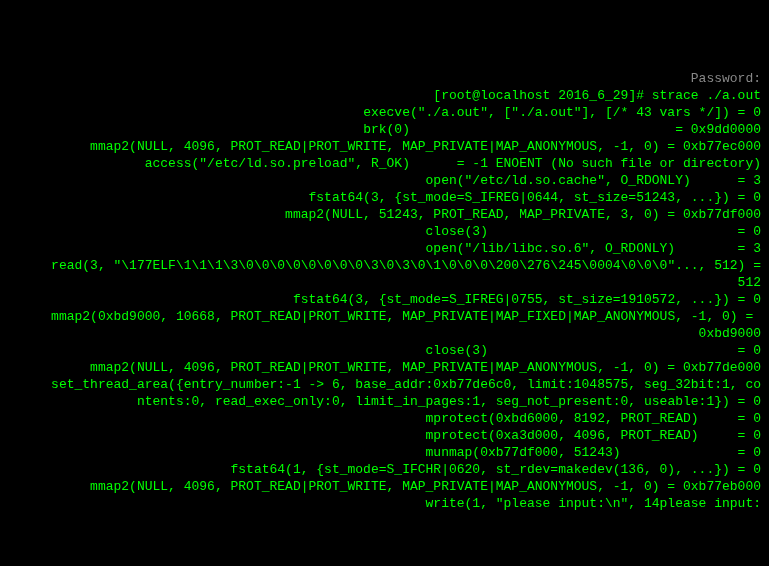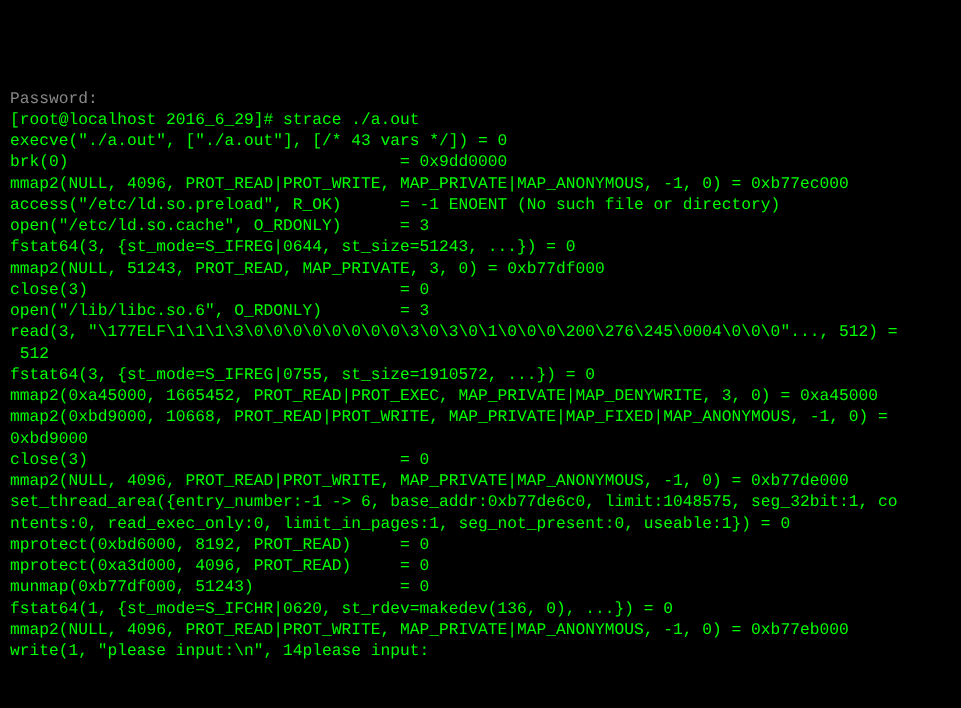--- a/index.html
+++ b/index.html
@@ -14,29 +14,30 @@
       font-size: 13px;
       line-height: 17px;
       padding: 2px 8px;
       white-space: pre;
       width: 769px;
       height: 566px;
       overflow: hidden;
     }
     .terminal-line {
       display: block;
+      text-align: right;
     }
     .dimmed {
       color: #888888;
     }
   </style>
 </head>
 <body>
 
 
 
 <div><span class="terminal-line dimmed">Password:</span><span class="terminal-line">[root@localhost 2016_6_29]# strace ./a.out</span><span class="terminal-line">execve("./a.out", ["./a.out"], [/* 43 vars */]) = 0</span><span class="terminal-line">brk(0)                                  = 0x9dd0000</span><span class="terminal-line">mmap2(NULL, 4096, PROT_READ|PROT_WRITE, MAP_PRIVATE|MAP_ANONYMOUS, -1, 0) = 0xb77ec000</span><span class="terminal-line">access("/etc/ld.so.preload", R_OK)      = -1 ENOENT (No such file or directory)</span><span class="terminal-line">open("/etc/ld.so.cache", O_RDONLY)      = 3</span><span class="terminal-line">fstat64(3, {st_mode=S_IFREG|0644, st_size=51243, ...}) = 0</span><span class="terminal-line">mmap2(NULL, 51243, PROT_READ, MAP_PRIVATE, 3, 0) = 0xb77df000</span><span class="terminal-line">close(3)                                = 0</span><span class="terminal-line">open("/lib/libc.so.6", O_RDONLY)        = 3</span><span class="terminal-line">read(3, "\177ELF\1\1\1\3\0\0\0\0\0\0\0\0\3\0\3\0\1\0\0\0\200\276\245\0004\0\0\0"..., 512) =
- 512</span><span class="terminal-line">fstat64(3, {st_mode=S_IFREG|0755, st_size=1910572, ...}) = 0</span><span class="terminal-line">mmap2(0xa45000, 1665452, PROT_READ|PROT_EXEC, MAP_PRIVATE|MAP_DENYWRITE, 3, 0) = 0xa45000</span><span class="terminal-line">mmap2(0xbd9000, 10668, PROT_READ|PROT_WRITE, MAP_PRIVATE|MAP_FIXED|MAP_ANONYMOUS, -1, 0) = 
+ 512</span><span class="terminal-line">fstat64(3, {st_mode=S_IFREG|0755, st_size=1910572, ...}) = 0</span><span class="terminal-line">mmap2(0xbd9000, 10668, PROT_READ|PROT_WRITE, MAP_PRIVATE|MAP_FIXED|MAP_ANONYMOUS, -1, 0) = 
 0xbd9000</span><span class="terminal-line">close(3)                                = 0</span><span class="terminal-line">mmap2(NULL, 4096, PROT_READ|PROT_WRITE, MAP_PRIVATE|MAP_ANONYMOUS, -1, 0) = 0xb77de000</span><span class="terminal-line">set_thread_area({entry_number:-1 -&gt; 6, base_addr:0xb77de6c0, limit:1048575, seg_32bit:1, co
 ntents:0, read_exec_only:0, limit_in_pages:1, seg_not_present:0, useable:1}) = 0</span><span class="terminal-line">mprotect(0xbd6000, 8192, PROT_READ)     = 0</span><span class="terminal-line">mprotect(0xa3d000, 4096, PROT_READ)     = 0</span><span class="terminal-line">munmap(0xb77df000, 51243)               = 0</span><span class="terminal-line">fstat64(1, {st_mode=S_IFCHR|0620, st_rdev=makedev(136, 0), ...}) = 0</span><span class="terminal-line">mmap2(NULL, 4096, PROT_READ|PROT_WRITE, MAP_PRIVATE|MAP_ANONYMOUS, -1, 0) = 0xb77eb000</span><span class="terminal-line">write(1, "please input:\n", 14please input:</span></div>
 
 
 
 
 </body></html>

